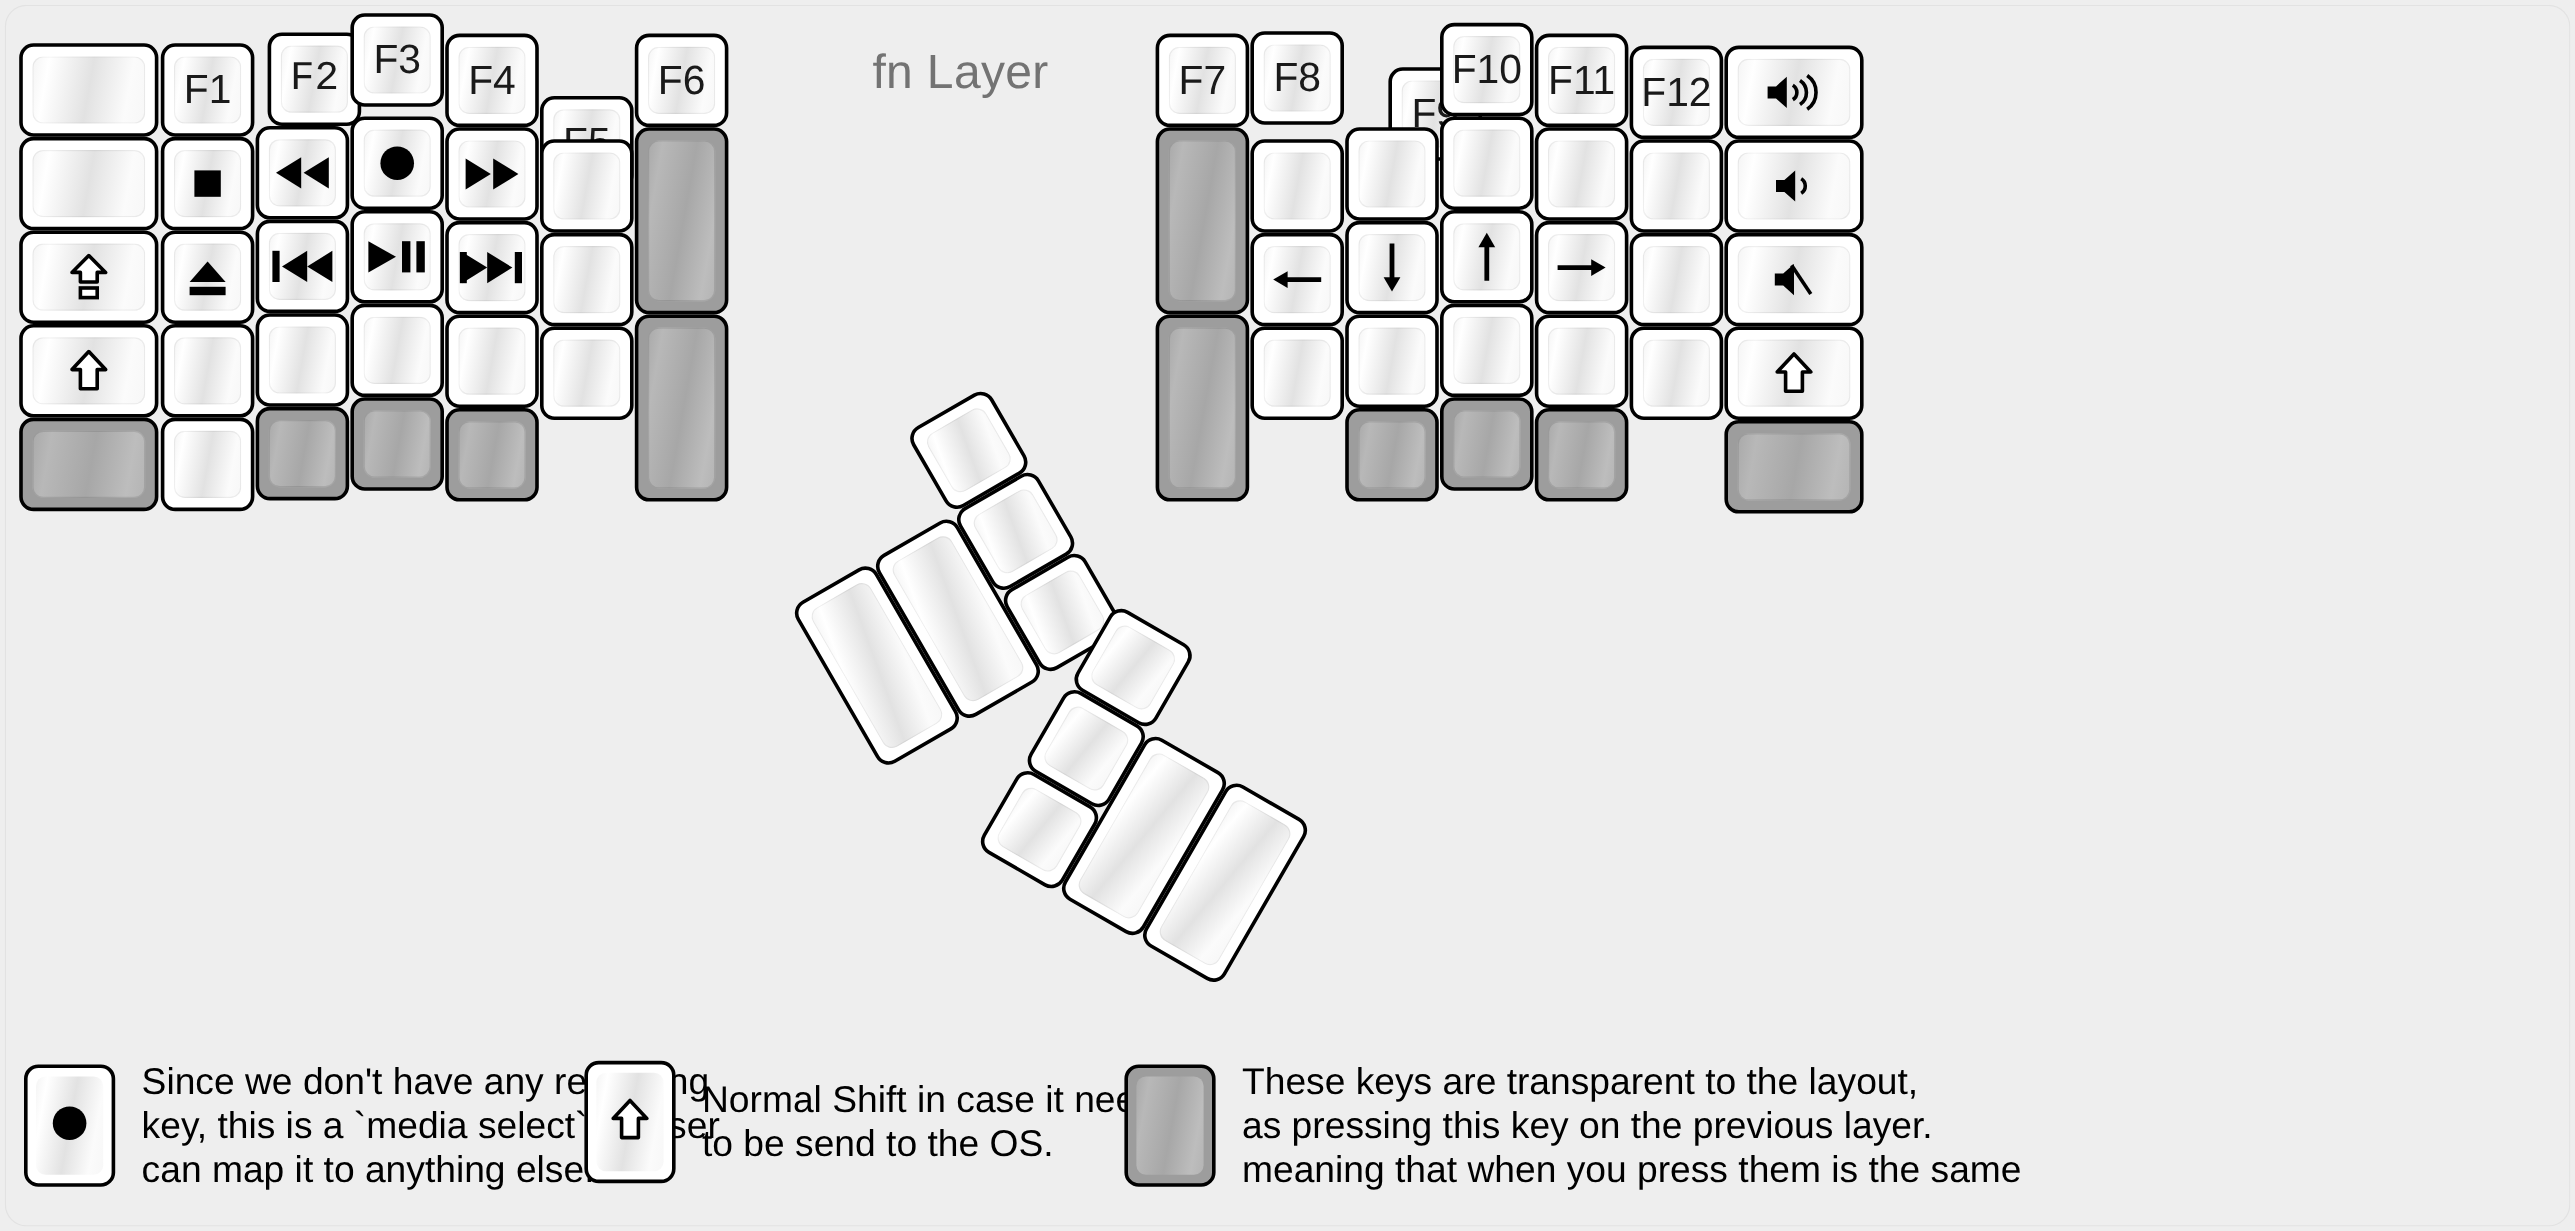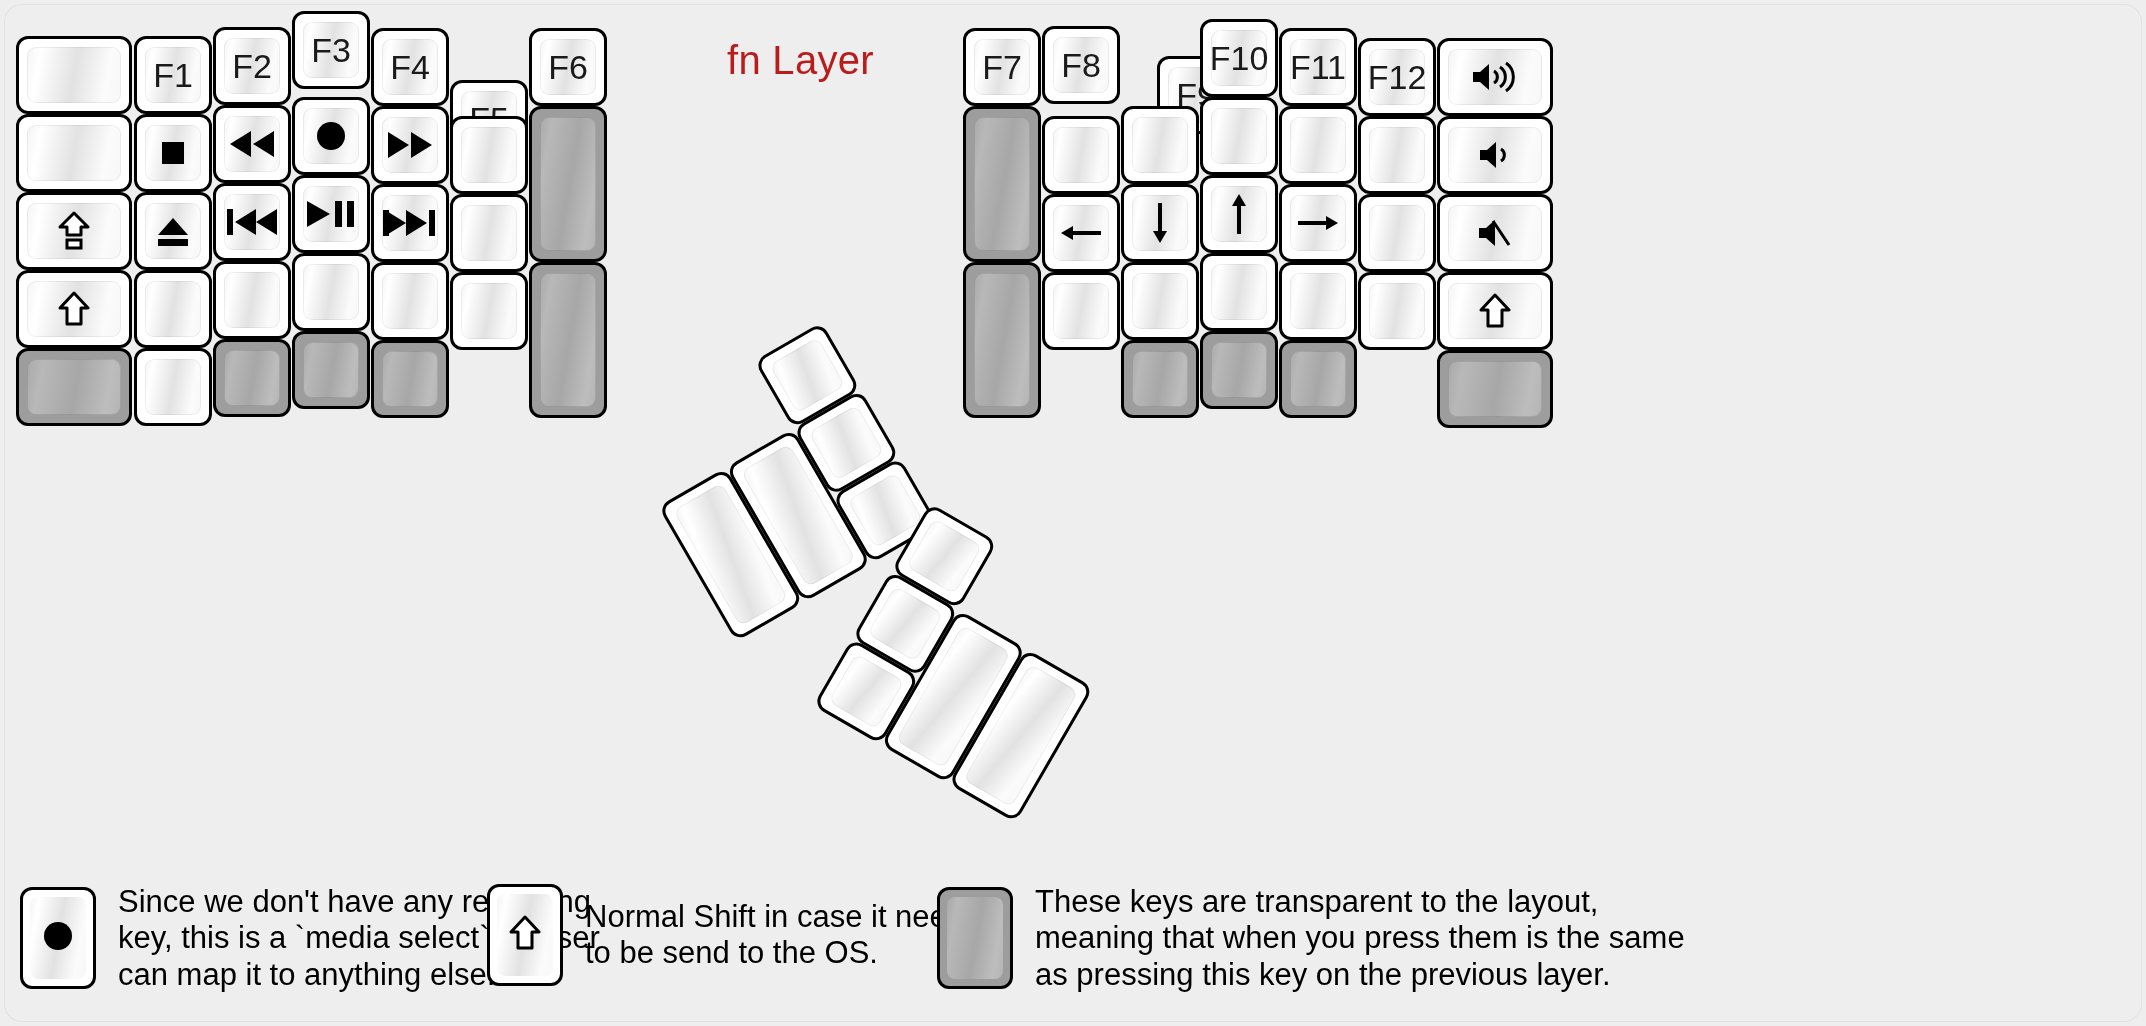--- a/index.html
+++ b/index.html
@@ -46,21 +46,21 @@
     user-select:none;white-space:nowrap;
   }
   .glyph{font-size:38px;line-height:1;color:#000;}
 
   
   .key svg{display:block;}
 
   
   #title{
     position:absolute;left:727px;top:38px;
-    font-size:40px;color:#b91c1c;letter-spacing:.3px;
+    font-size:40px;color:#737373;letter-spacing:.3px;
   }
 
   
   .note{position:absolute;display:flex;align-items:center;}
   .note .notekey{
     position:relative;width:76px;height:102px;
     border:3px solid #000;border-radius:12px;background:#fff;
     box-sizing:border-box;flex:none;
   }
   .note .notekey .cap{
@@ -137,21 +137,21 @@
             </svg>
           </span>
         </div>
       </div>
       <div class="key" style="left: 134px; top: 270px; width: 78px; height: 78px;">
         <div class="cap"></div>
       </div>
       <div class="key" style="left: 134px; top: 348px; width: 78px; height: 78px;">
         <div class="cap"></div>
       </div>
-      <div class="key" style="left: 213px; top: 27px; width: 78px; height: 78px;">
+      <div class="key" style="left: 223px; top: 27px; width: 78px; height: 78px; font-family: Liberation Mono, monospace;">
         <div class="cap">
           <span class="legend">F2</span>
         </div>
       </div>
       <div class="key" style="left: 213px; top: 105px; width: 78px; height: 78px;">
         <div class="cap">
           <span class="glyph">
             <svg width="48" height="34" viewBox="0 0 48 34" xmlns="http://www.w3.org/2000/svg">
               <polygon points="23,4 23,30 2,17" fill="#000"></polygon>
               <polygon points="46,4 46,30 25,17" fill="#000"></polygon>
@@ -492,18 +492,18 @@
           <div>Normal Shift in case it needs</div>
           <div>to be send to the OS.</div>
         </div>
       </div>
       <div class="note" style="left: 937px; top: 884px;">
         <div class="notekey transparent">
           <div class="cap"></div>
         </div>
         <div class="notetext">
           <div>These keys are transparent to the layout,</div>
+          <div>as pressing this key on the previous layer.</div>
           <div>meaning that when you press them is the same</div>
-          <div>as pressing this key on the previous layer.</div>
         </div>
       </div>
     </div>
 </div>
 
 </body></html>

